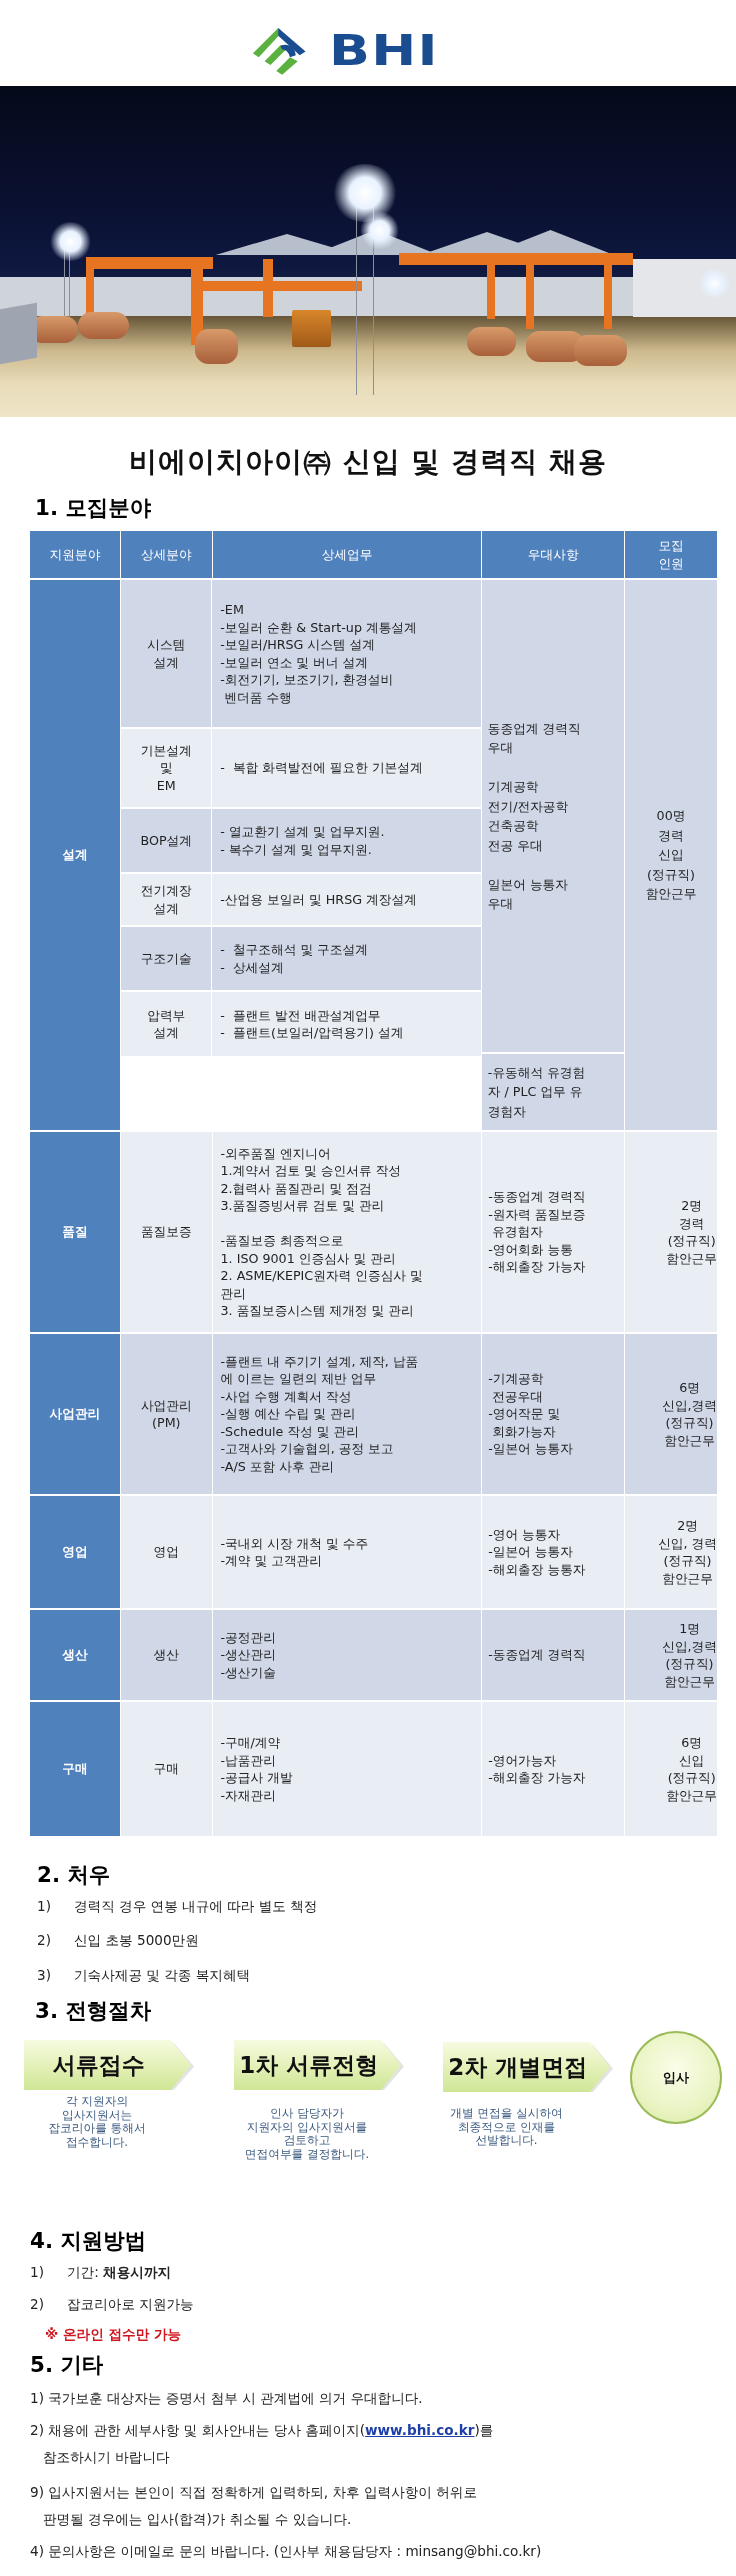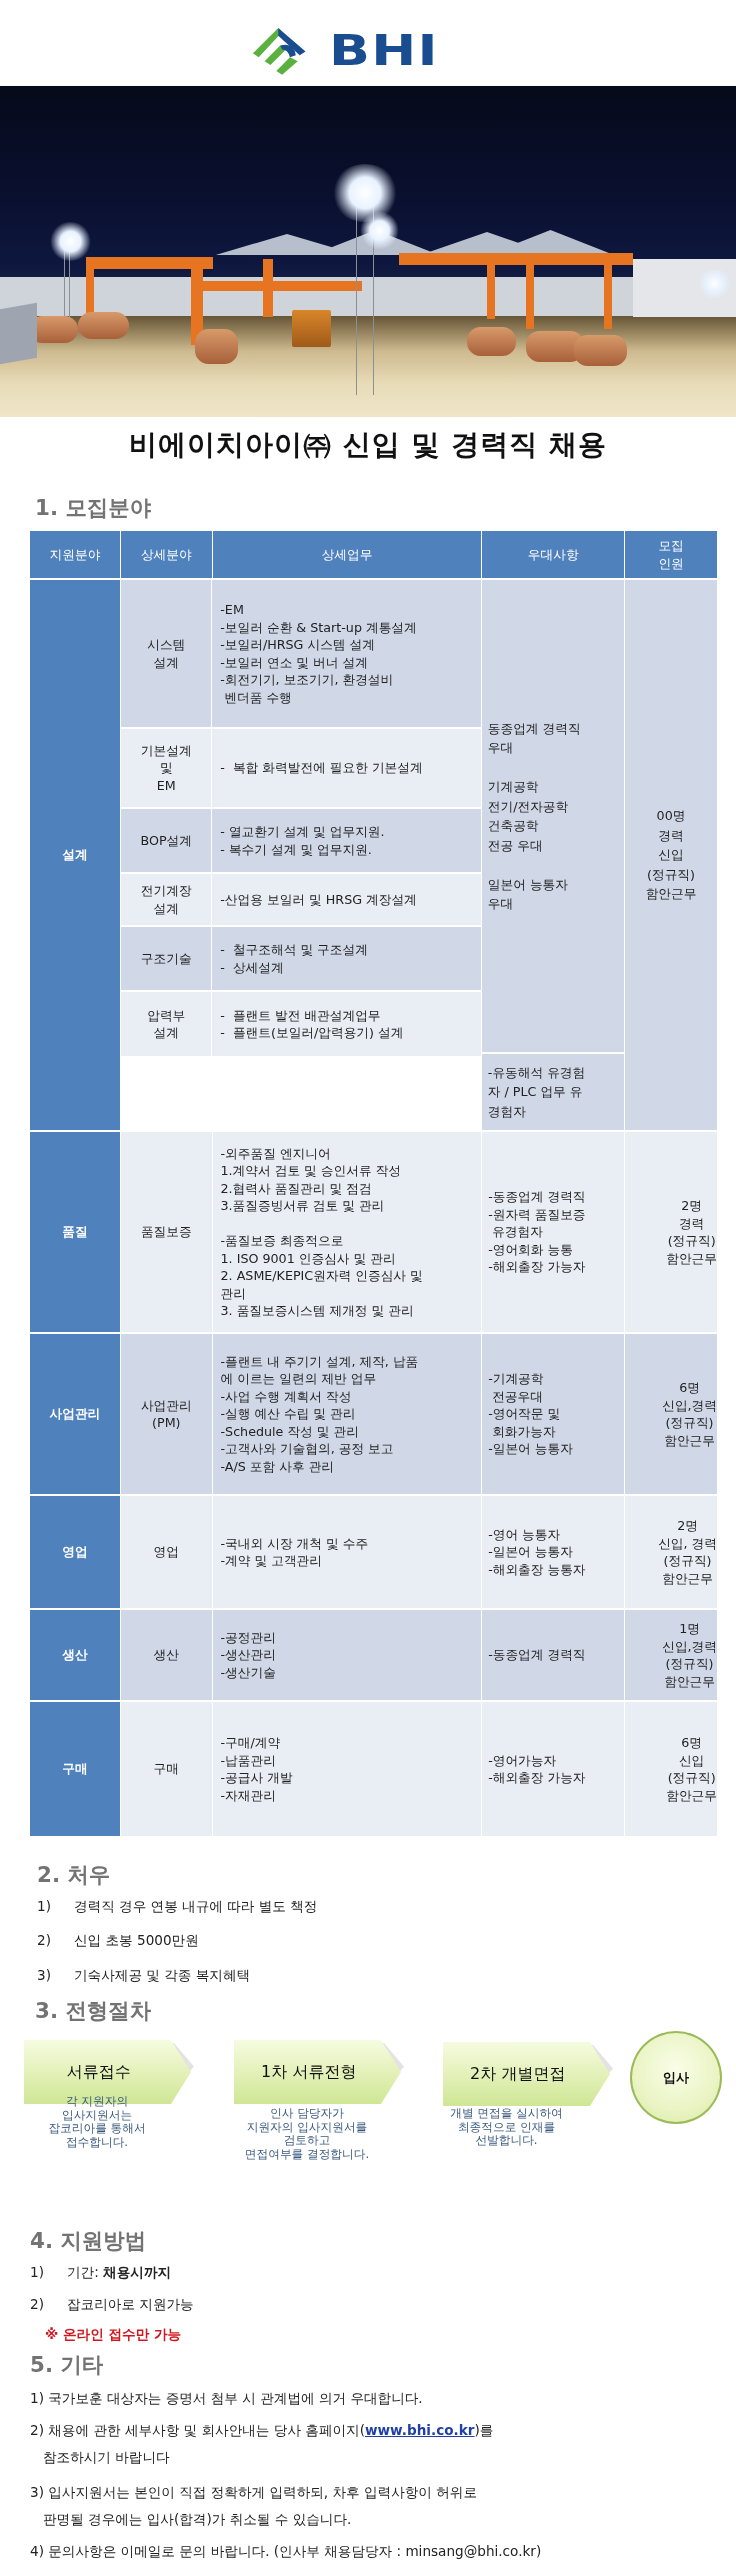--- a/index.html
+++ b/index.html
@@ -16,23 +16,23 @@
   .hero { position: absolute; left: 0; top: 86px; width: 736px; height: 331px; overflow: hidden;
     background: linear-gradient(180deg, #050a1a 0%, #0a1030 35%, #0e1840 55%, #1b2240 62%, #6b5a3a 70%, #cdb98e 80%, #e8dcb8 90%, #efe5c8 100%); }
   .hero .bldg { position: absolute; background: #d9dde4; }
   .hero .crane { position: absolute; background: #e77420; }
   .hero .light { position: absolute; border-radius: 50%; background: radial-gradient(circle, #ffffff 0%, #e8f2ff 35%, rgba(200,220,255,0) 70%); }
   .hero .tower { position: absolute; border-left: 1.9px solid #8a8f99; border-right: 1.9px solid #8a8f99; }
   .hero .pipe { position: absolute; border-radius: 13.6px; background: linear-gradient(180deg, #d89a6a, #a8603a); }
   .hero .roof { position: absolute; background: #b8bfcc; clip-path: polygon(0 100%, 50% 0, 100% 100%); }
 
   
-  .main-title { position: absolute; left: 0; top: 426px; width: 736px; text-align: center; font-size: 28px; font-weight: bold; color: #111; letter-spacing: 1px; }
-
-  .section-heading { position: absolute; font-size: 21.4px; font-weight: bold; color: #737373; }
+  .main-title { position: absolute; left: 0; top: 443px; width: 736px; text-align: center; font-size: 28px; font-weight: bold; color: #111; letter-spacing: 1px; }
+
+  .section-heading { position: absolute; font-size: 21.4px; font-weight: bold; color: #000000; }
 
   
   .table { position: absolute; left: 30px; top: 531px; width: 687px; }
   .row { display: flex; border-bottom: 2.9px solid #ffffff; }
   .cell { display: flex; align-items: center; border-right: 1.9px solid #fff; font-size: 12.7px; line-height: 17.5px; color: #222; }
   .cell:last-child { border-right: none; }
   .c1 { width: 91px; justify-content: center; text-align: center; }
   .c2 { width: 92px; justify-content: center; text-align: center; }
   .c3 { width: 270px; padding-left: 7.8px; }
   .c4 { width: 143px; padding-left: 5.8px; }
@@ -52,22 +52,22 @@
   .design-sub .c2 { border-right: 1.9px solid #fff; display:flex; align-items:center; justify-content:center; text-align:center; font-size: 12.7px; line-height: 17.5px; }
   .design-sub .c3 { display:flex; align-items:center; font-size: 12.7px; line-height: 17.5px; }
   .design-pref { width: 143px; border-right: 1.9px solid #fff; display: flex; flex-direction: column; }
   .design-pref-main { flex: 1; display: flex; align-items: center; padding-left: 5.8px; font-size: 12.7px; line-height: 19.5px; border-bottom: 2.9px solid #fff; }
   .design-pref-lab { height: 93px; display: flex; align-items: center; padding-left: 5.8px; font-size: 12.7px; line-height: 19.5px; }
   .design-count { width: 92px; display: flex; align-items: center; justify-content: center; text-align: center; font-size: 12.7px; line-height: 19.5px; }
   .list-item { position: absolute; white-space: nowrap; }
   .num { display: inline-block; width: 37px; }
 
   
-  .step { position: absolute; height: 64px; background: linear-gradient(180deg, #f6fbe0 0%, #e2f0b6 55%, #cfe695 100%);
-    clip-path: polygon(0 0, 88% 0, 100% 50%, 88% 100%, 0 100%); display: flex; align-items: center; justify-content: center; font-weight: normal; font-size: 16px; color: #111; padding-right: 17.5px; }
+  .step { position: absolute; height: 50px; background: linear-gradient(180deg, #f6fbe0 0%, #e2f0b6 55%, #cfe695 100%);
+    clip-path: polygon(0 0, 88% 0, 100% 50%, 88% 100%, 0 100%); display: flex; align-items: center; justify-content: center; font-weight: bold; font-size: 23px; color: #111; padding-right: 17.5px; }
   .step-shadow { position: absolute; height: 47px; background: #c8c8c8; opacity: 0.5;
     clip-path: polygon(0 0, 88% 0, 100% 50%, 88% 100%, 0 100%); }
   .final-step { position: absolute; left: 630px; top: 2031px; width: 92px; height: 93px; border-radius: 50%;
     background: radial-gradient(circle at 50% 40%, #fafde8 0%, #eaf4c4 60%, #d8eaa0 100%); border: 2.9px solid #9bbb59;
     display: flex; align-items: center; justify-content: center; font-weight: bold; font-size: 13px; color: #111; }
   .step-desc { position: absolute; text-align: center; font-size: 11.7px; line-height: 13.6px; color: #3b5a80; }
 
   .red-note { position: absolute; left: 45px; top: 2326px; font-size: 13.6px; font-weight: bold; color: #d0161e; }
   .link { color: #1f3fa8; text-decoration: underline; font-weight: bold; }
 </style>
@@ -414,16 +414,16 @@
   <span class="num">2)</span><span>잡코리아로 지원가능</span>
 </div>
 <div class="red-note">※ 온라인 접수만 가능</div>
 
 <div class="section-heading" style="left:30px;top:2350px;">5. 기타</div>
 <div class="list-item" style="left:30px;top:2390px;font-size:13.6px;">1) 국가보훈 대상자는 증명서 첨부 시 관계법에 의거 우대합니다.</div>
 <div class="list-item" style="left:30px;top:2422px;font-size:13.6px;">
   <span>2) 채용에 관한 세부사항 및 회사안내는 당사 홈페이지(</span><a class="link">www.bhi.co.kr</a><span>)를</span>
 </div>
 <div class="list-item" style="left:30px;top:2449px;font-size:13.6px;white-space:pre;">   참조하시기 바랍니다</div>
-<div class="list-item" style="left:30px;top:2484px;font-size:13.6px;">3) 입사지원서는 본인이 직접 정확하게 입력하되, 차후 입력사항이 허위로</div>
+<div class="list-item" style="left:30px;top:2484px;font-size:13.6px;">9) 입사지원서는 본인이 직접 정확하게 입력하되, 차후 입력사항이 허위로</div>
 <div class="list-item" style="left:30px;top:2511px;font-size:13.6px;white-space:pre;">   판명될 경우에는 입사(합격)가 취소될 수 있습니다.</div>
 <div class="list-item" style="left:30px;top:2543px;font-size:13.6px;">4) 문의사항은 이메일로 문의 바랍니다. (인사부 채용담당자 : minsang@bhi.co.kr)</div>
 
 
 </body></html>

